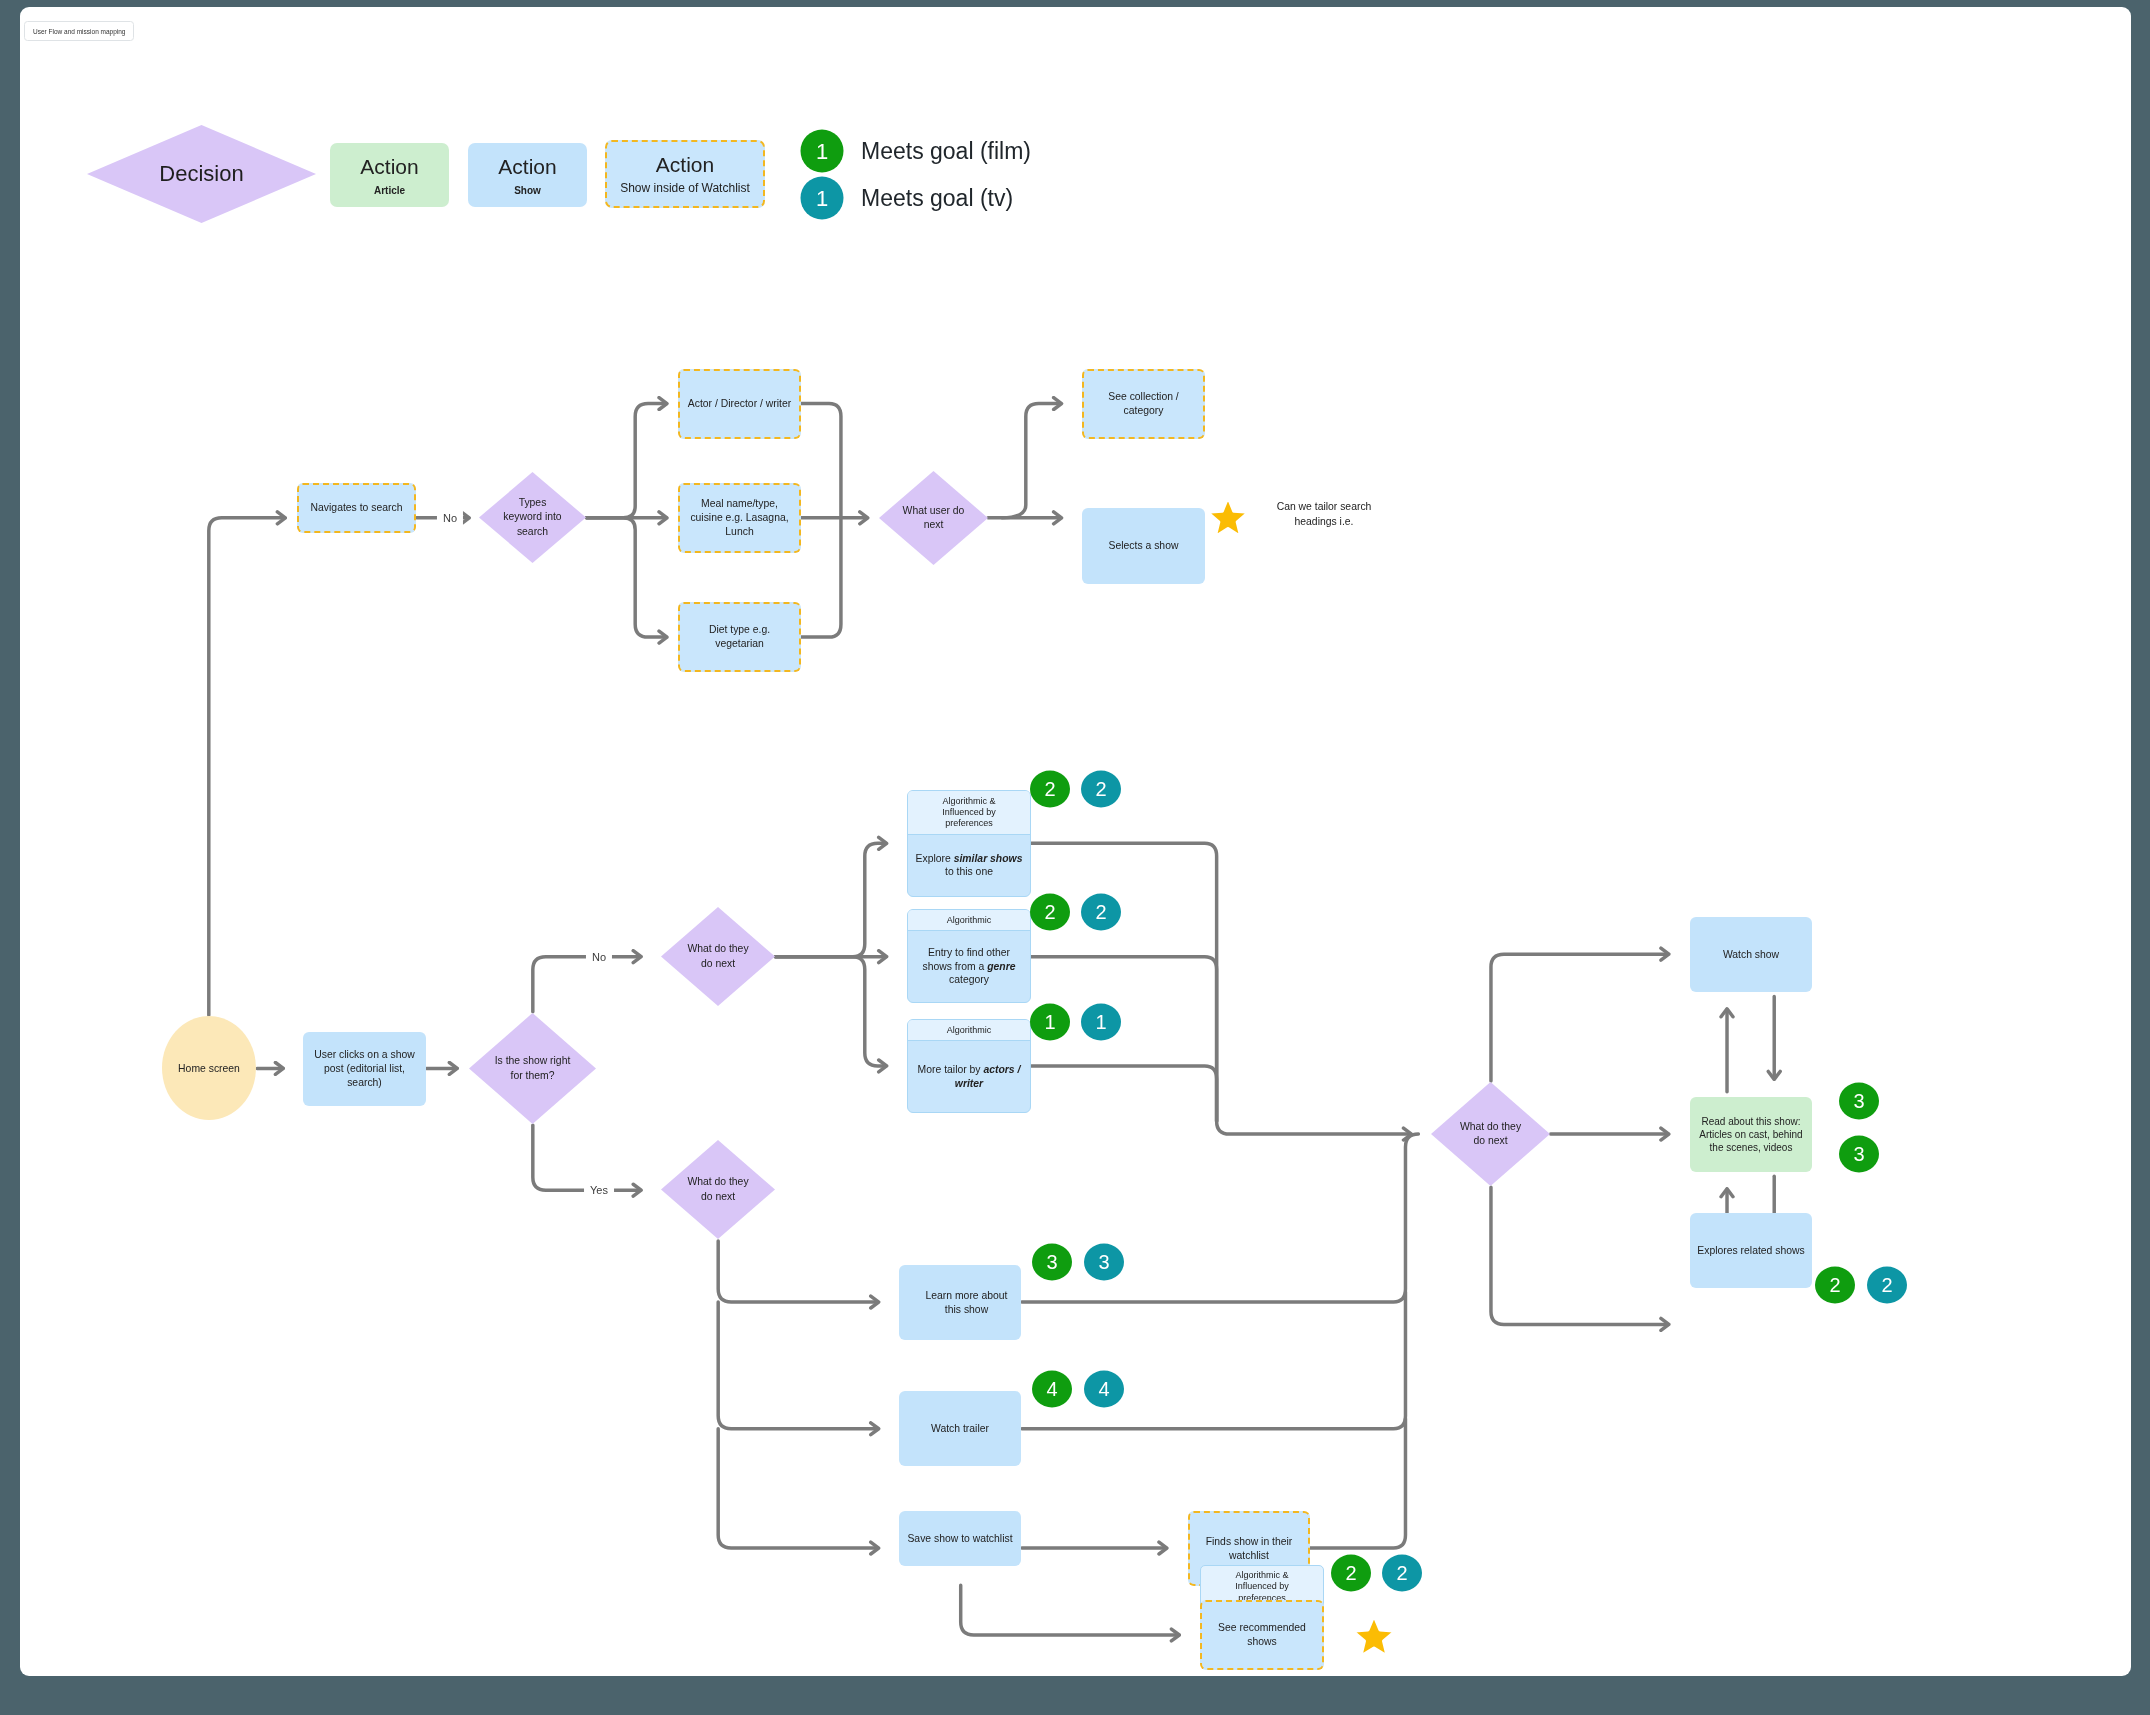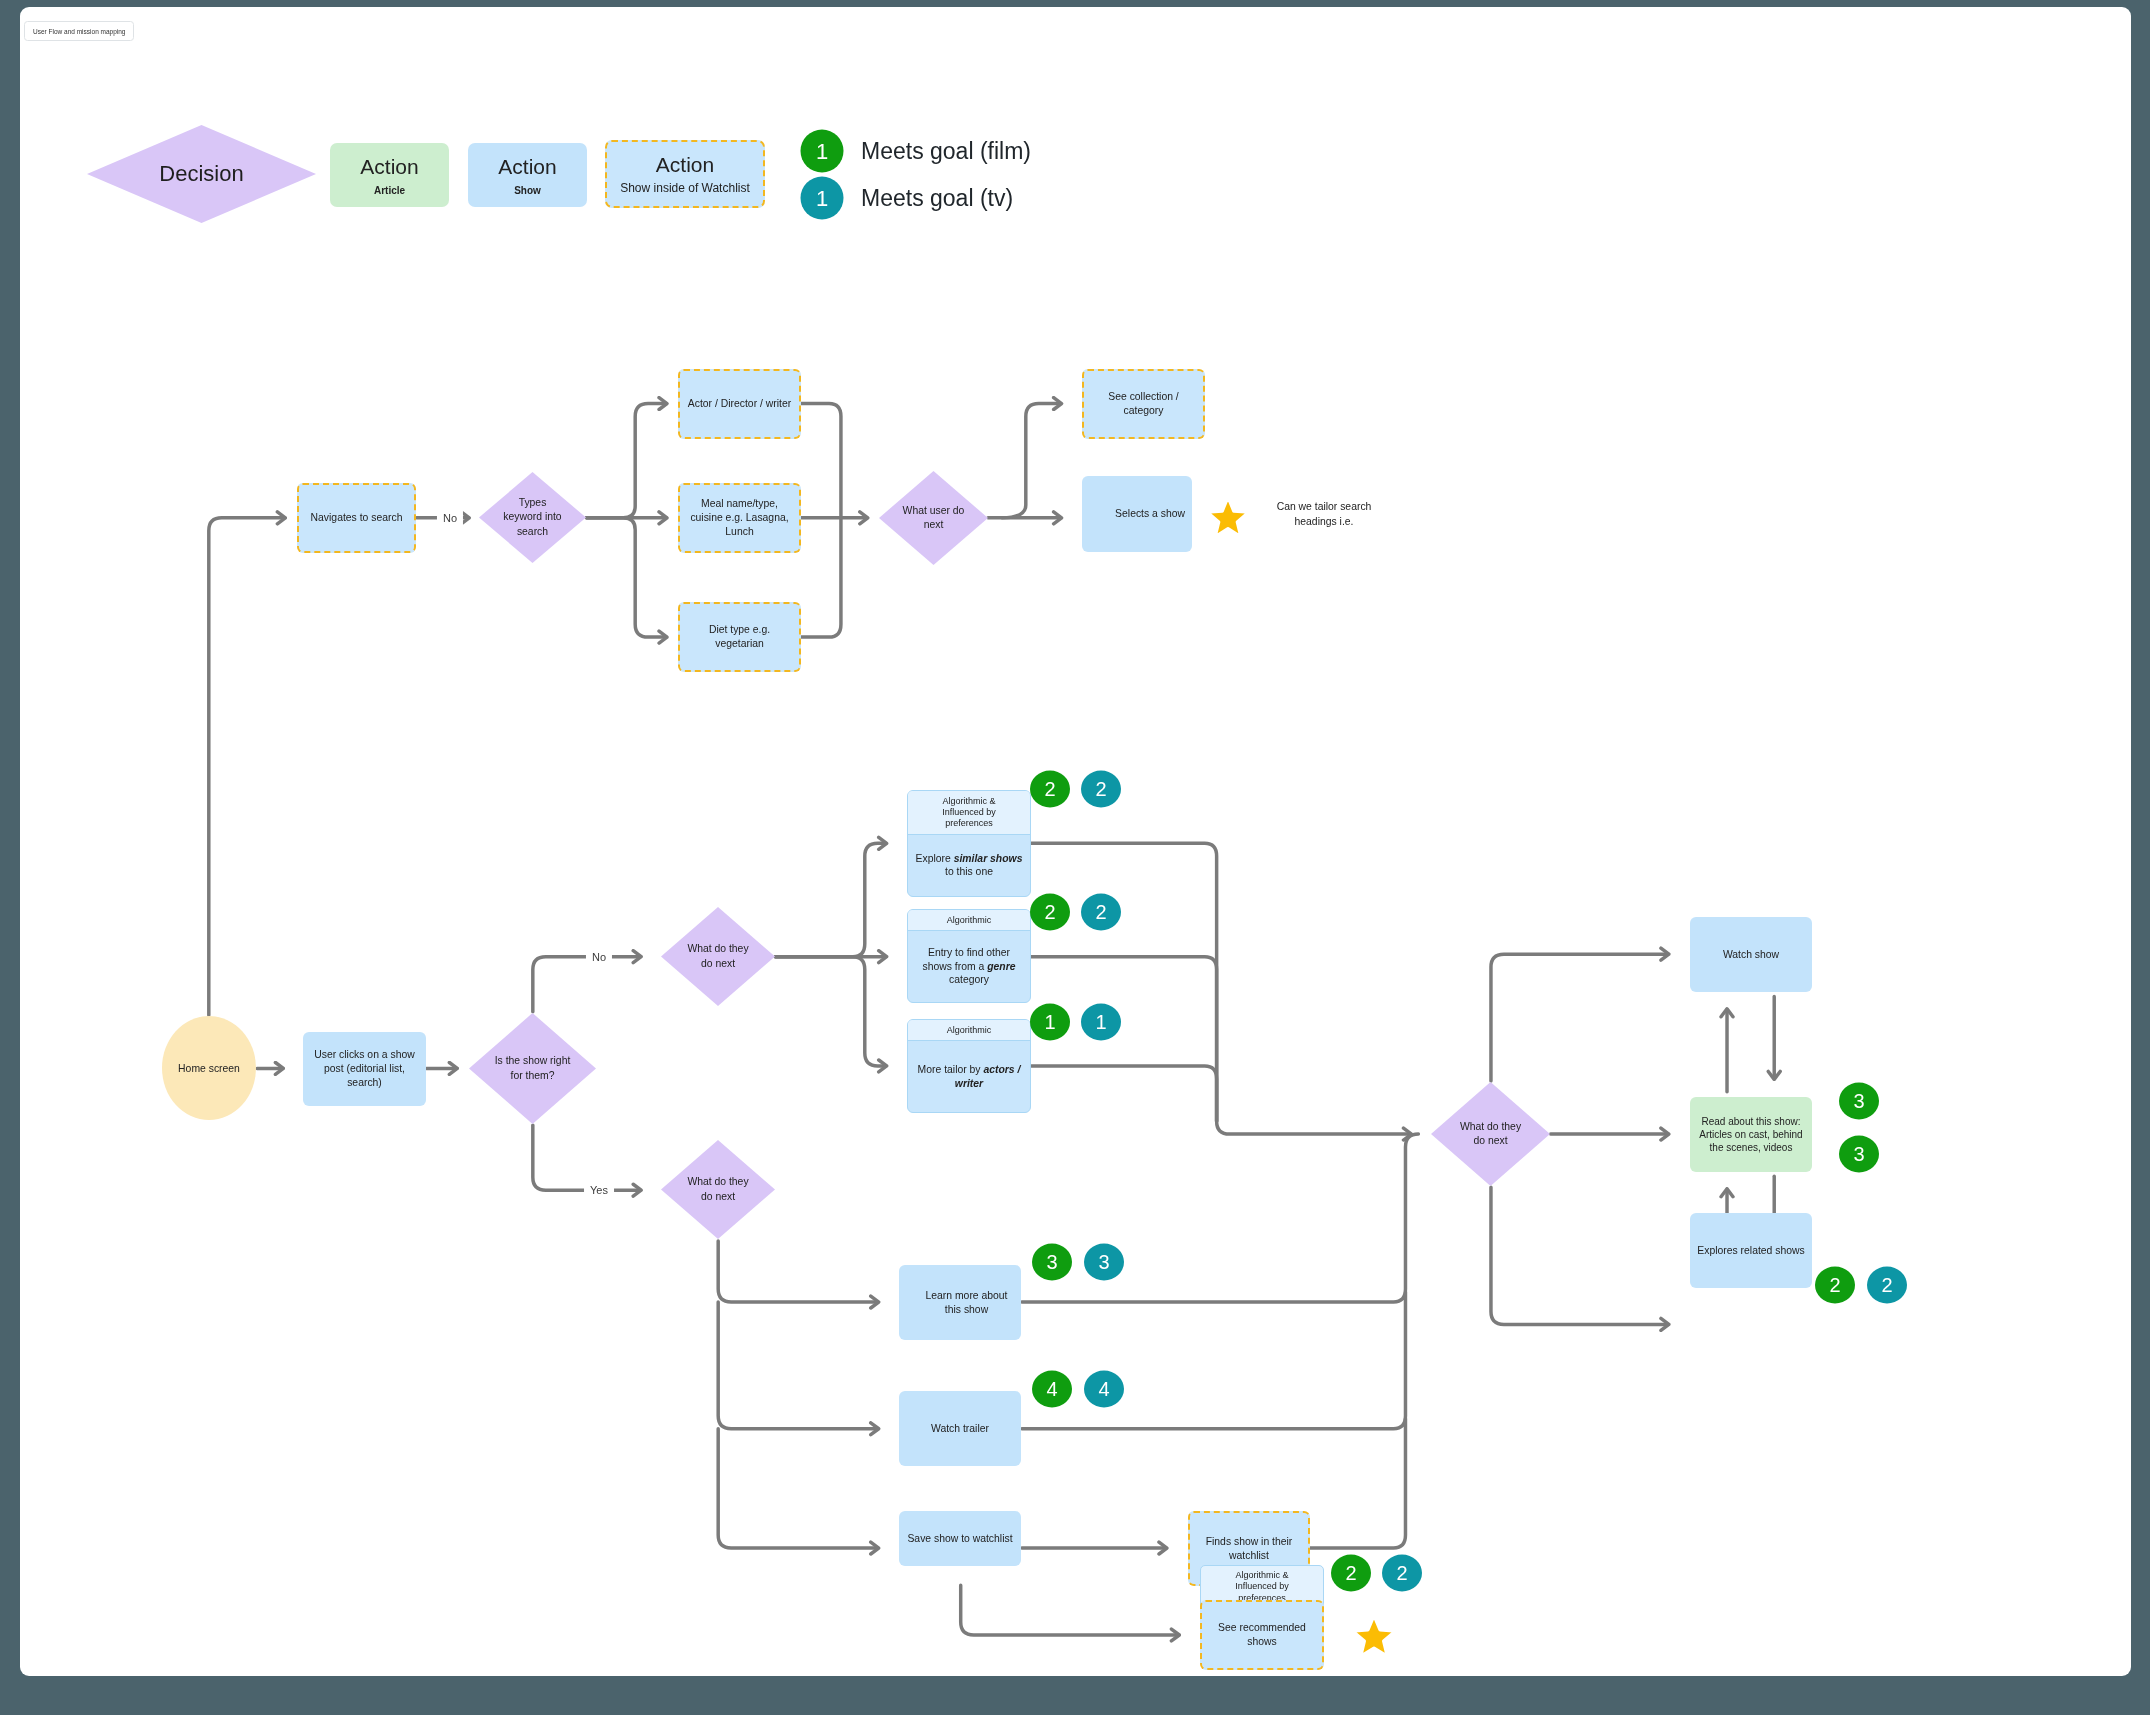--- a/index.html
+++ b/index.html
@@ -152,21 +152,21 @@
 <div class="badge green big" style="left:822px;top:151px;">
   <span>1</span>
 </div>
 <div class="goal-label" style="left:861px;top:151px;">Meets goal (film)</div>
 
 <div class="badge teal big" style="left:822px;top:198px;">
   <span>1</span>
 </div>
 <div class="goal-label" style="left:861px;top:198px;">Meets goal (tv)</div>
 
-<div class="node dashed" style="left:297px;top:483px;width:119px;height:70px;">
+<div class="node dashed" style="left:297px;top:483px;width:119px;height:50px;">
   <span>Navigates to search</span>
 </div>
 
 <div class="edge-label" style="left:450px;top:518px;">No</div>
 
 <div class="diamond" style="left:479px;top:472px;width:107px;height:91px;">
   <span class="dtxt">Types keyword into search</span>
 </div>
 
 <div class="node dashed" style="left:678px;top:369px;width:123px;height:70px;">
@@ -182,21 +182,21 @@
 </div>
 
 <div class="diamond" style="left:879px;top:471px;width:109px;height:94px;">
   <span class="dtxt">What user do next</span>
 </div>
 
 <div class="node dashed" style="left:1082px;top:369px;width:123px;height:70px;">
   <span>See collection / category</span>
 </div>
 
-<div class="node blue" style="left:1082px;top:476px;width:110px;height:76px;justify-content:flex-end;">
+<div class="node blue" style="left:1082px;top:508px;width:123px;height:76px;">
   <span>Selects a show</span>
 </div>
 
 <svg class="star" style="left:1228px;top:518px;" width="48" height="48" viewBox="0 0 100 100">
   <path d="M50,6 L62.1,35.4 L93.7,37.8 L69.5,58.3 L77,89.2 L50,72.5 L23,89.2 L30.5,58.3 L6.3,37.8 L37.9,35.4 Z" fill="#fbbc04" stroke="#ffffff" stroke-width="7" stroke-linejoin="round"></path>
 </svg>
 
 <div class="note" style="left:1262px;top:500px;width:124px;">Can we tailor search headings i.e.</div>
 
 <div class="ellipse" style="left:162px;top:1016px;width:94px;height:104px;">

